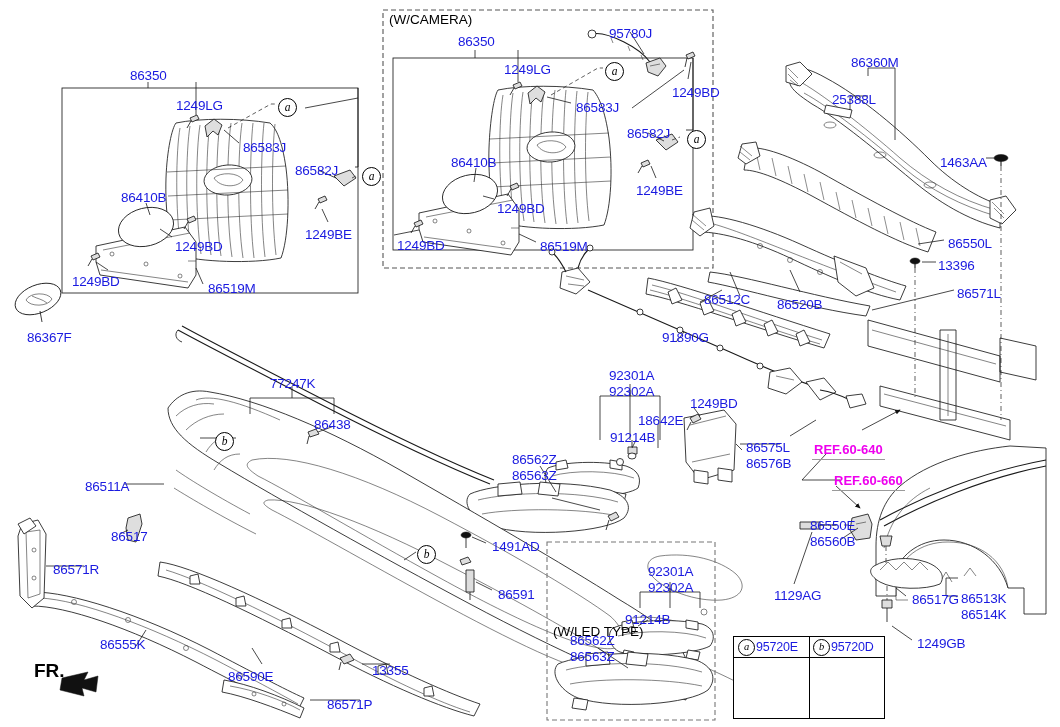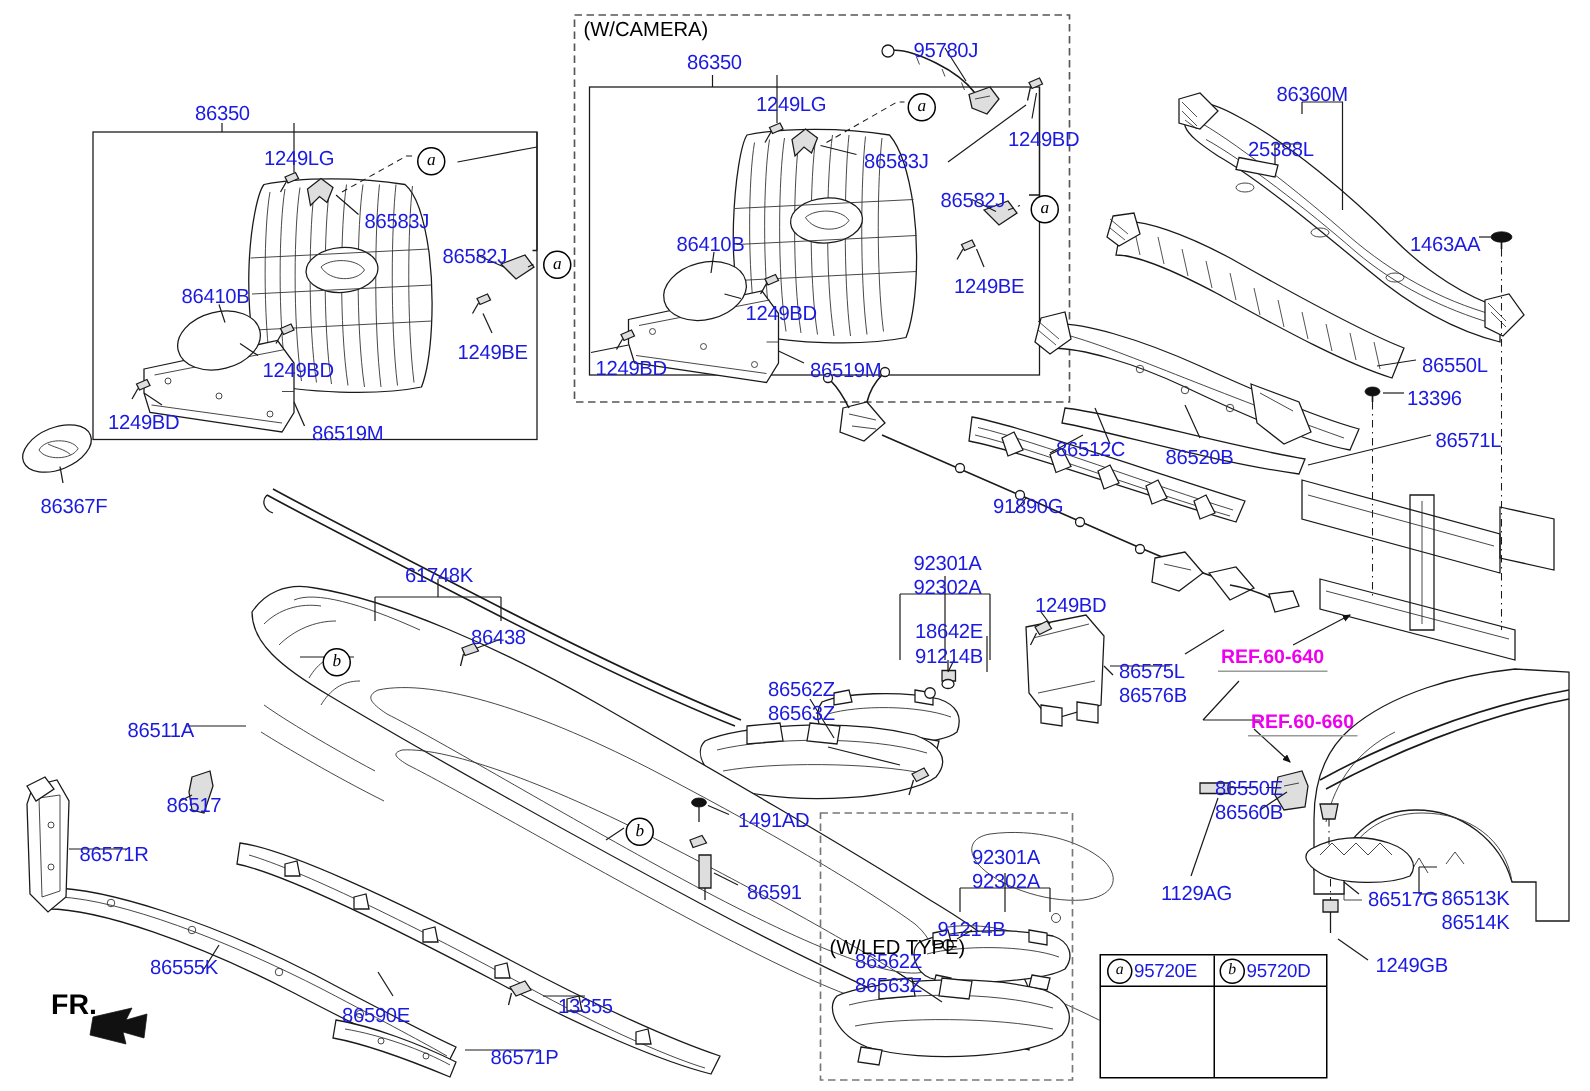--- a/index.html
+++ b/index.html
@@ -575,28 +575,28 @@
   <div class="lbl" style="left:948px;top:236px;">86550L</div>
   <div class="lbl" style="left:938px;top:258px;">13396</div>
   <div class="lbl" style="left:957px;top:286px;">86571L</div>
   <div class="lbl" style="left:777px;top:297px;">86520B</div>
   <div class="lbl" style="left:704px;top:292px;">86512C</div>
 
   <div class="lbl" style="left:662px;top:330px;">91890G</div>
   <div class="lbl two" style="left:609px;top:368px;">92301A
 92302A</div>
   <div class="lbl" style="left:690px;top:396px;">1249BD</div>
-  <div class="lbl" style="left:610px;top:413px;text-align:center;">18642E</div>
+  <div class="lbl" style="left:638px;top:413px;text-align:center;">18642E</div>
   <div class="lbl" style="left:610px;top:430px;">91214B</div>
   <div class="lbl two" style="left:746px;top:440px;">86575L
 86576B</div>
   <div class="lbl two" style="left:512px;top:452px;">86562Z
 86563Z</div>
 
-  <div class="lbl" style="left:270px;top:376px;">61748K</div>
+  <div class="lbl" style="left:270px;top:376px;">77247K</div>
   <div class="lbl" style="left:314px;top:417px;">86438</div>
   <div class="lbl" style="left:85px;top:479px;">86511A</div>
   <div class="lbl" style="left:87px;top:529px;margin-left:24px;">86517</div>
   <div class="lbl" style="left:53px;top:562px;">86571R</div>
   <div class="lbl" style="left:100px;top:637px;">86555K</div>
   <div class="lbl" style="left:228px;top:669px;">86590E</div>
   <div class="lbl" style="left:372px;top:663px;">13355</div>
   <div class="lbl" style="left:327px;top:697px;">86571P</div>
   <div class="lbl" style="left:492px;top:539px;text-align:right;">1491AD</div>
   <div class="lbl" style="left:498px;top:587px;">86591</div>
@@ -608,21 +608,21 @@
 86563Z</div>
 
   <div class="lbl two" style="left:810px;top:518px;">86550E
 86560B</div>
   <div class="lbl" style="left:774px;top:588px;">1129AG</div>
   <div class="lbl" style="left:912px;top:592px;">86517G</div>
   <div class="lbl two" style="left:961px;top:591px;">86513K
 86514K</div>
   <div class="lbl" style="left:917px;top:636px;">1249GB</div>
 
-  <div class="ref" style="left:814px;top:430px;">REF.60-640</div>
+  <div class="ref" style="left:814px;top:442px;">REF.60-640</div>
   <div class="ref" style="left:834px;top:473px;">REF.60-660</div>
 
   <div class="callout" style="left:278px;top:98px;">a</div>
   <div class="callout" style="left:362px;top:167px;">a</div>
   <div class="callout" style="left:605px;top:62px;">a</div>
   <div class="callout" style="left:687px;top:130px;">a</div>
   <div class="callout" style="left:215px;top:432px;">b</div>
   <div class="callout" style="left:417px;top:545px;">b</div>
 
   <div class="frtxt" style="left:34px;top:660px;">FR.</div>

